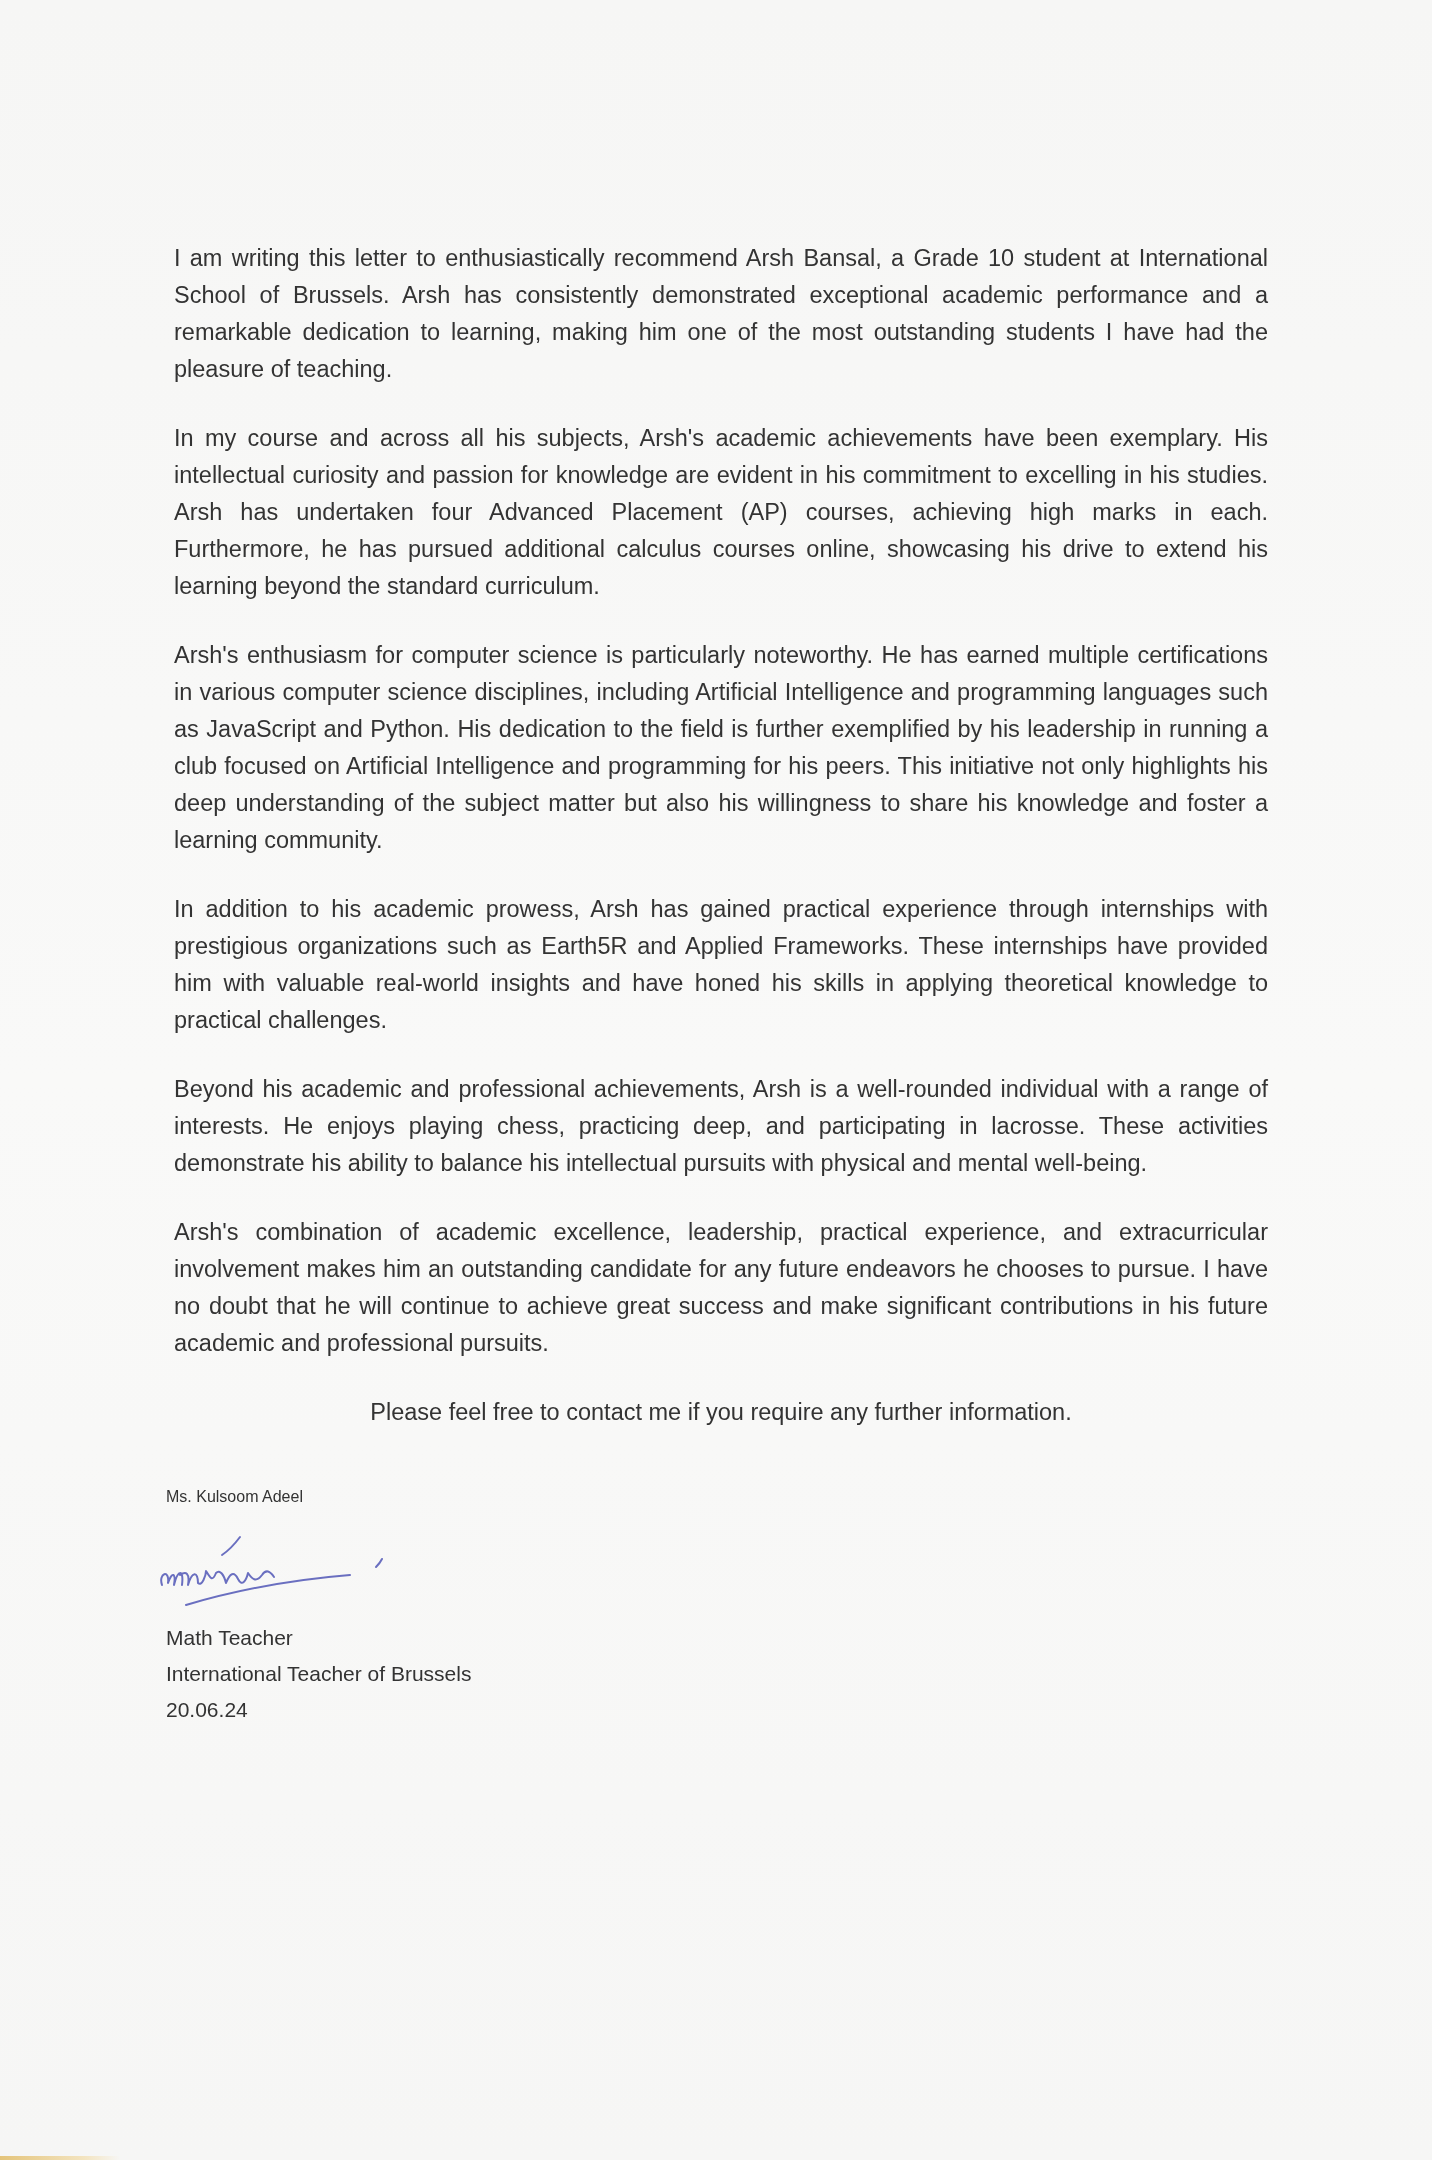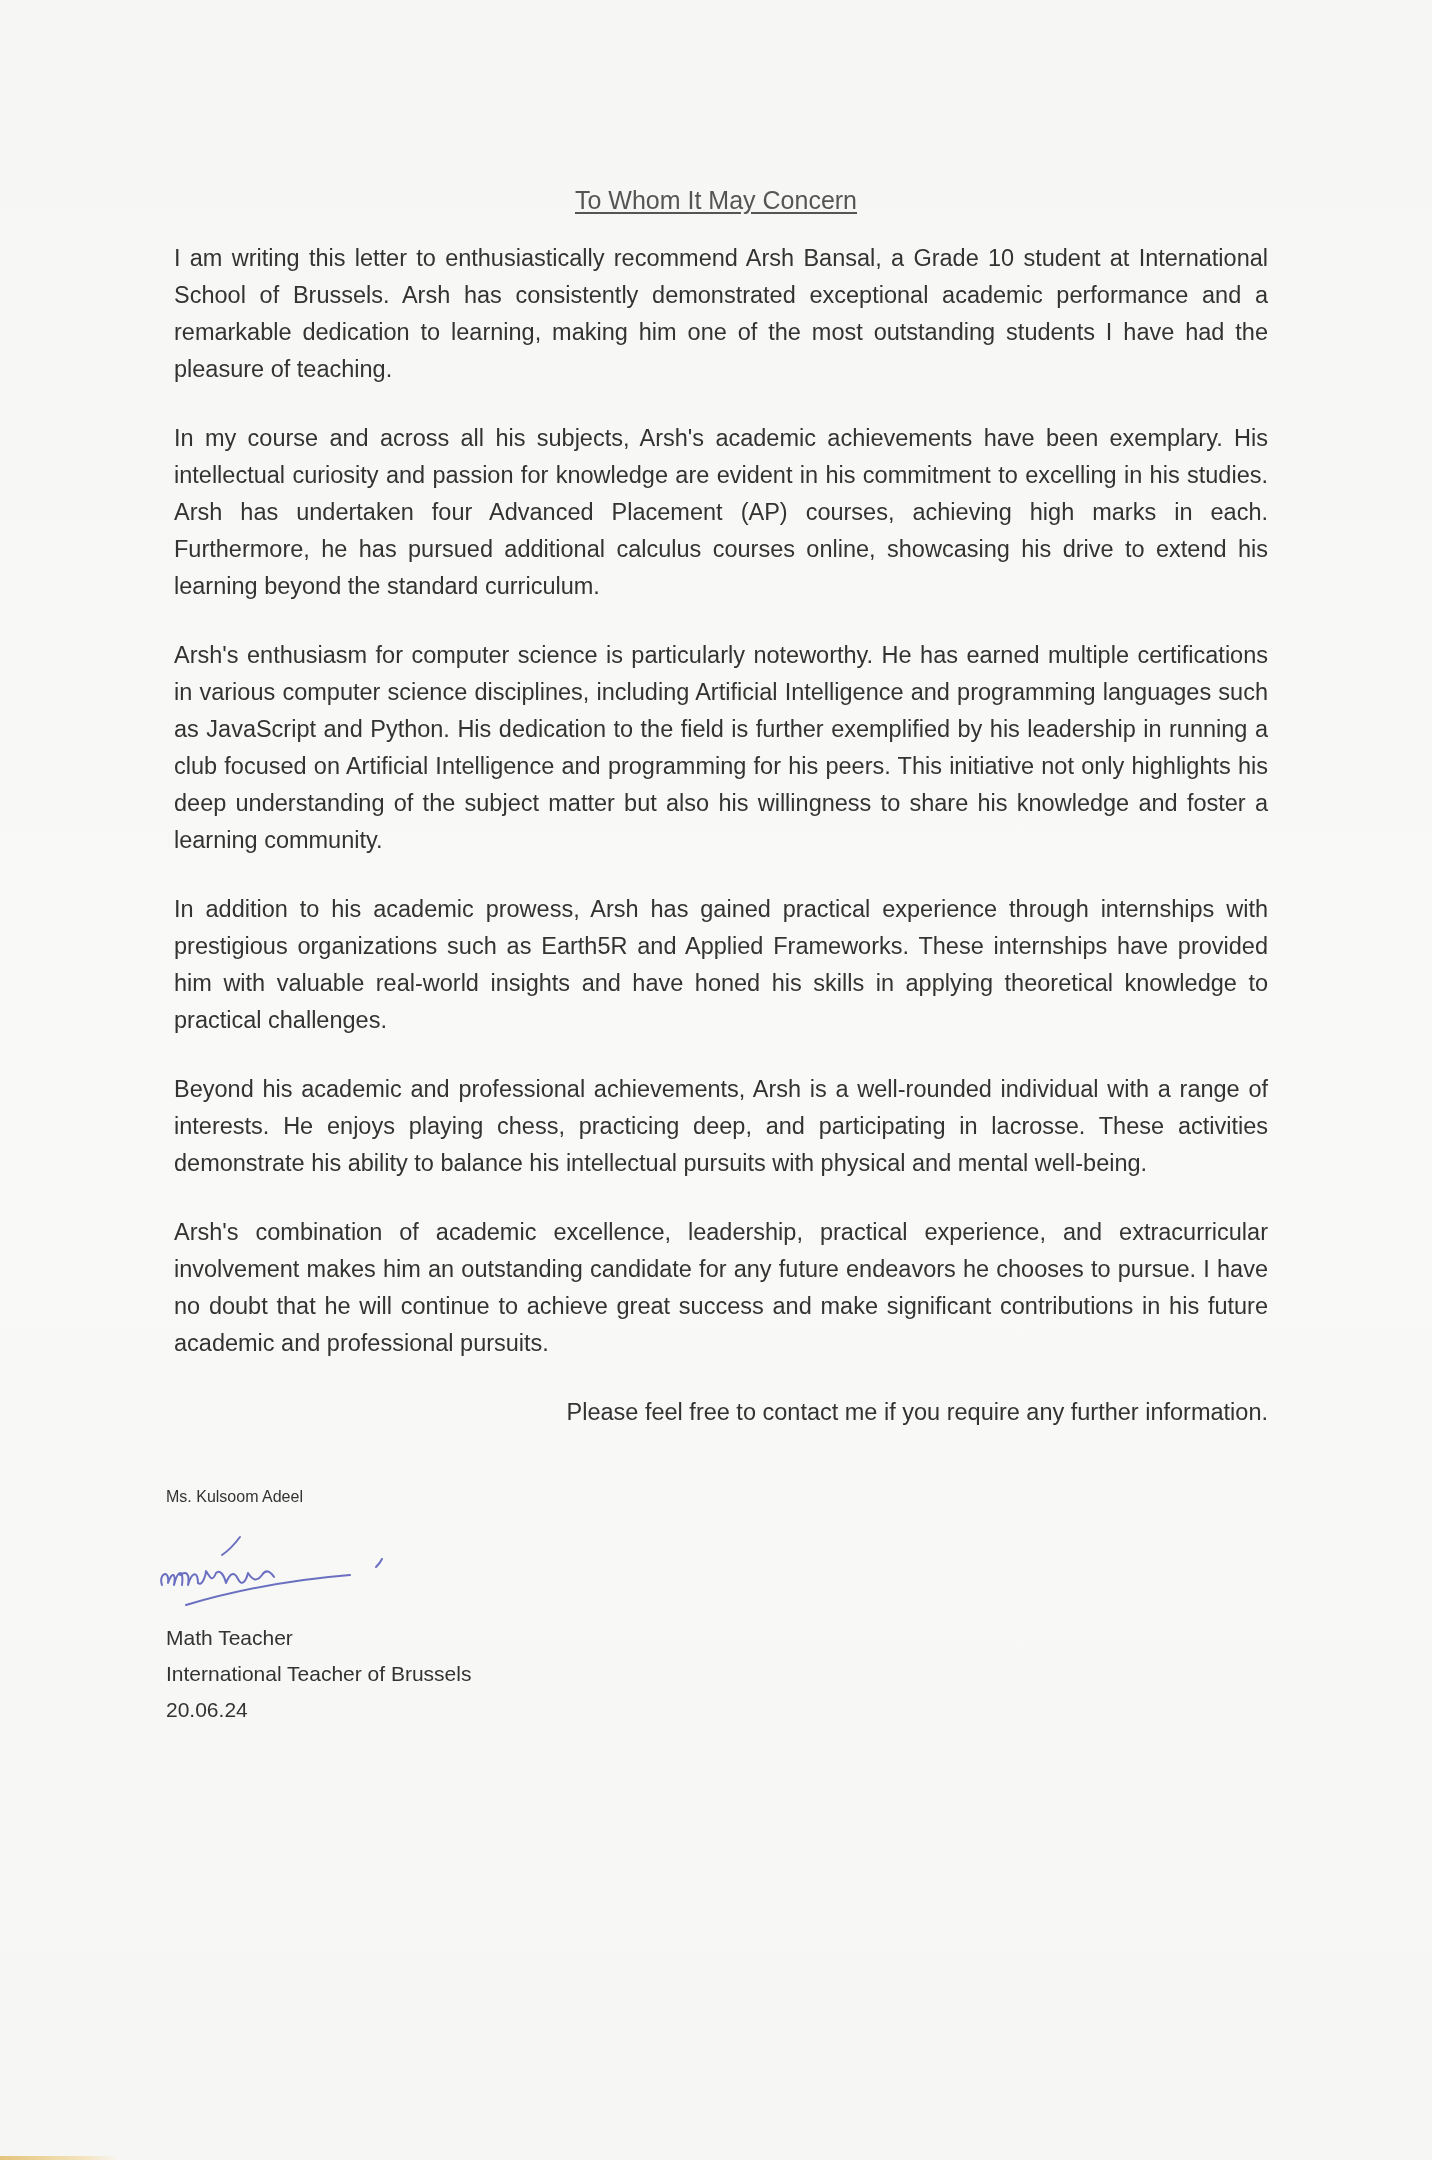--- a/index.html
+++ b/index.html
@@ -42,21 +42,21 @@
     width: 1102px;
     top: 240px;
   }
   .para {
     font-size: 23.5px;
     line-height: 37px;
     text-align: justify;
     margin: 0 0 32px 8px;
     color: #333;
   }
-  .para.left { text-align: right; }
+  .para.left { text-align: center; }
   .closing { margin-bottom: 30px; }
   .sig-name {
     position: absolute;
     left: 166px; top: 1488px;
     font-size: 16px; color: #333;
   }
   .signature {
     position: absolute;
     left: 150px; top: 1525px;
     width: 280px; height: 100px;
@@ -65,23 +65,20 @@
     position: absolute;
     left: 166px; top: 1620px;
     font-size: 21px; line-height: 36px; color: #333;
   }
 </style>
 </head>
 <body>
 
 <div class="page">
 
-  <div class="title">
-    <span>To Whom It May Concern</span>
-  </div>
 
   <div class="body-text">
     <p class="para">I am writing this letter to enthusiastically recommend Arsh Bansal, a Grade 10 student at International School of Brussels. Arsh has consistently demonstrated exceptional academic performance and a remarkable dedication to learning, making him one of the most outstanding students I have had the pleasure of teaching.</p>
     <p class="para">In my course and across all his subjects, Arsh's academic achievements have been exemplary. His intellectual curiosity and passion for knowledge are evident in his commitment to excelling in his studies. Arsh has undertaken four Advanced Placement (AP) courses, achieving high marks in each. Furthermore, he has pursued additional calculus courses online, showcasing his drive to extend his learning beyond the standard curriculum.</p>
     <p class="para">Arsh's enthusiasm for computer science is particularly noteworthy. He has earned multiple certifications in various computer science disciplines, including Artificial Intelligence and programming languages such as JavaScript and Python. His dedication to the field is further exemplified by his leadership in running a club focused on Artificial Intelligence and programming for his peers. This initiative not only highlights his deep understanding of the subject matter but also his willingness to share his knowledge and foster a learning community.</p>
     <p class="para">In addition to his academic prowess, Arsh has gained practical experience through internships with prestigious organizations such as Earth5R and Applied Frameworks. These internships have provided him with valuable real-world insights and have honed his skills in applying theoretical knowledge to practical challenges.</p>
     <p class="para">Beyond his academic and professional achievements, Arsh is a well-rounded individual with a range of interests. He enjoys playing chess, practicing deep, and participating in lacrosse. These activities demonstrate his ability to balance his intellectual pursuits with physical and mental well-being.</p>
     <p class="para">Arsh's combination of academic excellence, leadership, practical experience, and extracurricular involvement makes him an outstanding candidate for any future endeavors he chooses to pursue. I have no doubt that he will continue to achieve great success and make significant contributions in his future academic and professional pursuits.</p>
     <p class="para left closing">Please feel free to contact me if you require any further information.</p>
   </div>

